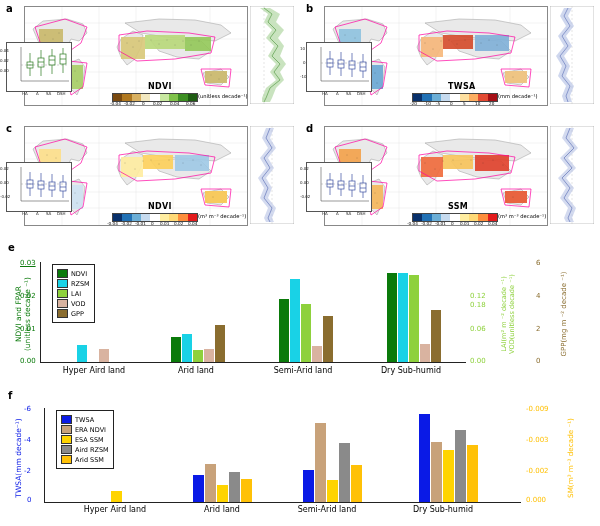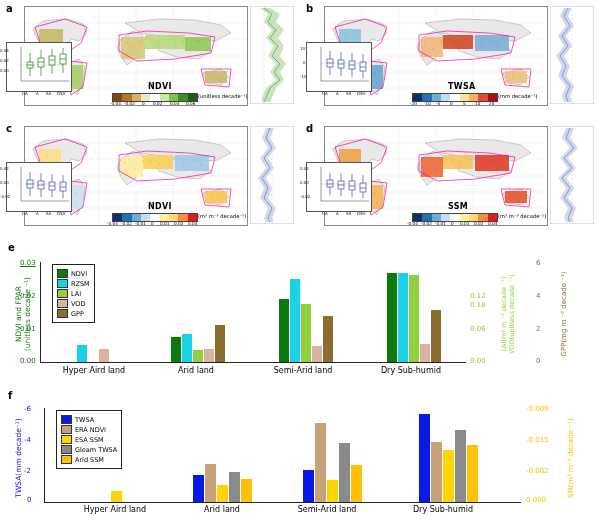--- a/index.html
+++ b/index.html
@@ -630,21 +630,21 @@
     <div style="position:absolute;left:566px;top:20px;width:14px;height:96px;">
       <div style="transform:rotate(-90deg);transform-origin:left top;position:absolute;left:0px;top:100px;width:100px;font-size:7.2px;color:#ffc107;text-align:center;line-height:9px;">SM(m³ m⁻³ decade ⁻¹)</div>
     </div>
 
     <div class="tick" style="position:absolute;left:24px;top:17px;color:#0a1ae6;">-6</div>
     <div class="tick" style="position:absolute;left:24px;top:48px;color:#0a1ae6;">-4</div>
     <div class="tick" style="position:absolute;left:24px;top:79px;color:#0a1ae6;">-2</div>
     <div class="tick" style="position:absolute;left:27px;top:108px;color:#0a1ae6;">0</div>
 
     <div class="tick" style="position:absolute;left:526px;top:17px;color:#ffc107;">-0.009</div>
-    <div class="tick" style="position:absolute;left:526px;top:48px;color:#ffc107;">-0.015</div>
+    <div class="tick" style="position:absolute;left:526px;top:48px;color:#ffc107;">-0.003</div>
     <div class="tick" style="position:absolute;left:526px;top:79px;color:#ffc107;">-0.002</div>
     <div class="tick" style="position:absolute;left:526px;top:108px;color:#ffc107;">0.000</div>
 
     <div style="position:absolute;left:44px;top:20px;width:476px;height:94px;border-left:1px solid #222;border-bottom:1px solid #222;">
 
       <div class="bar" style="left:66px;width:11px;height:11px;background:#ffd400;"></div>
 
       <div class="bar" style="left:148px;width:11px;height:27px;background:#0a1ae6;"></div>
       <div class="bar" style="left:160px;width:11px;height:38px;background:#c8a27a;"></div>
       <div class="bar" style="left:172px;width:11px;height:17px;background:#ffd400;"></div>
@@ -672,21 +672,21 @@
       <div class="legrow">
         <span class="legsw" style="background:#c8a27a;"></span>
         <span class="legtxt">ERA NDVI</span>
       </div>
       <div class="legrow">
         <span class="legsw" style="background:#ffd400;"></span>
         <span class="legtxt">ESA SSM</span>
       </div>
       <div class="legrow">
         <span class="legsw" style="background:#8a8a8a;"></span>
-        <span class="legtxt">Gleam TWSA</span>
+        <span class="legtxt">Aird RZSM</span>
       </div>
       <div class="legrow">
         <span class="legsw" style="background:#ffc107;"></span>
         <span class="legtxt">Arid SSM</span>
       </div>
     </div>
 
     <div class="catlab" style="left:60px;top:117px;width:110px;">Hyper Aird land</div>
     <div class="catlab" style="left:172px;top:117px;width:100px;">Arid land</div>
     <div class="catlab" style="left:272px;top:117px;width:110px;">Semi-Arid land</div>

